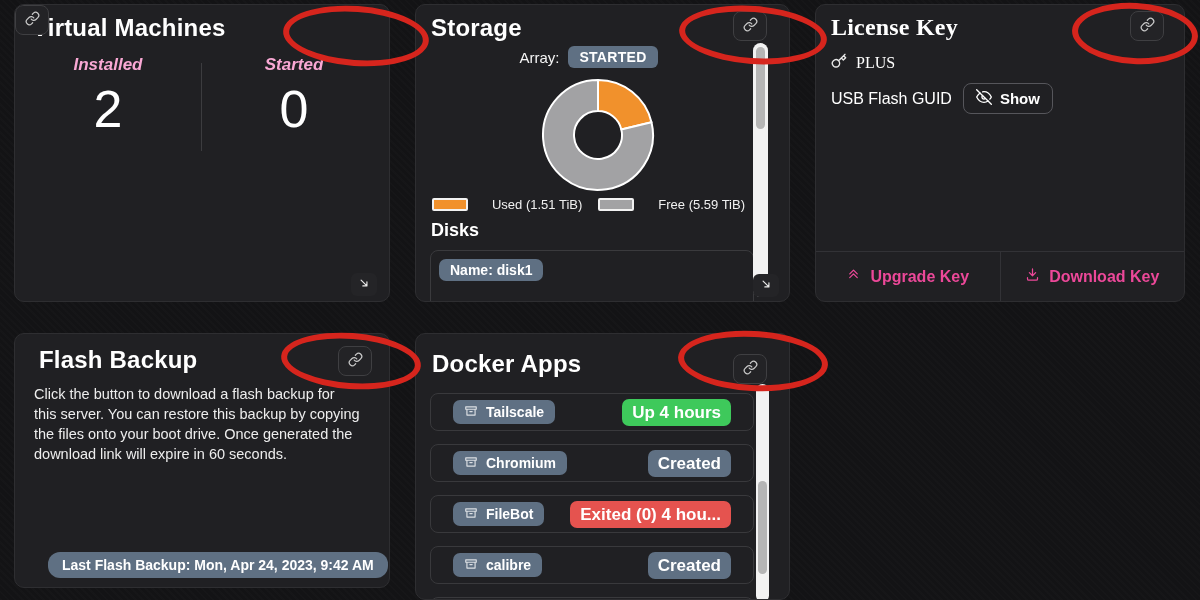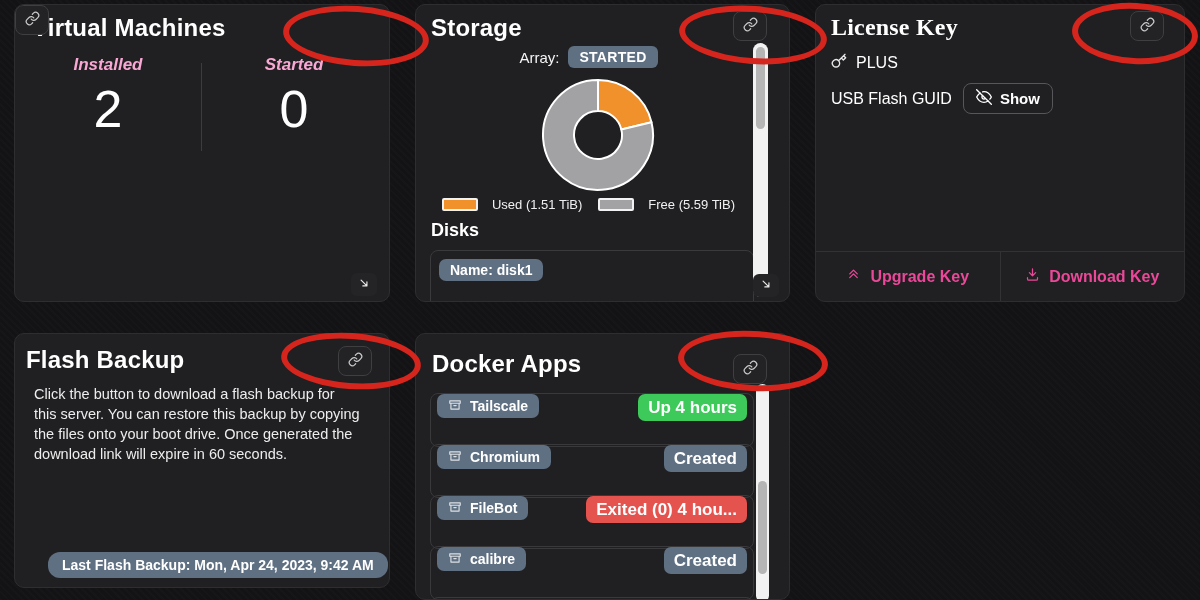--- a/index.html
+++ b/index.html
@@ -36,55 +36,55 @@
   .vm-divider{position:absolute;left:186px;top:58px;width:1px;height:88px;background:#3c3c3f;}
   
   #storage-card{left:415px;top:4px;width:375px;height:298px;}
   #storage-card .title{position:absolute;left:15px;top:9px;}
   .array-row{position:absolute;left:0;top:41px;width:345px;display:flex;align-items:center;justify-content:center;gap:9px;}
   .array-label{font-size:15px;color:#f5f5f5;}
   .array-badge{border-radius:6px;font-size:14px;letter-spacing:.3px;}
   #donut{position:absolute;left:124px;top:72px;width:116px;height:116px;}
   #donut path{stroke:#fff;stroke-width:2;stroke-linejoin:round;}
   .legend{position:absolute;left:0;top:192px;width:345px;display:flex;justify-content:center;gap:16px;}
-  .legend-item{display:flex;align-items:center;gap:14px;font-size:13px;color:#f0f0f0;}
+  .legend-item{display:flex;align-items:center;gap:24px;font-size:13px;color:#f0f0f0;}
   .swatch{width:36px;height:13px;border:2px solid #f2f2f2;border-radius:2px;}
   .swatch.used{background:var(--orange);}
   .swatch.free{background:var(--donut-gray);}
   .disks-heading{position:absolute;left:15px;top:215px;font-size:18px;font-weight:bold;}
   .disk-row{position:absolute;left:14px;top:245px;width:324px;height:60px;border:1px solid #3a3a3d;border-radius:8px;}
   .disk-badge{position:absolute;left:8px;top:8px;border-radius:7px;}
   .vscroll{position:absolute;background:var(--track);border-radius:8px;z-index:5;cursor:pointer;}
   .vthumb{position:absolute;background:var(--thumb);border-radius:5px;z-index:6;cursor:grab;}
   #storage-scroll{left:337px;top:38px;width:15px;height:254px;}
   #storage-thumb{left:340px;top:42px;width:9px;height:82px;}
   
   #license-card{left:815px;top:4px;width:370px;height:298px;}
   #license-card .title{position:absolute;left:15px;top:9px;font-family:Liberation Serif, serif;}
-  .tier-row{position:absolute;left:15px;top:48px;display:flex;align-items:center;gap:9px;font-size:16px;}
+  .tier-row{position:absolute;left:15px;top:48px;display:flex;align-items:center;gap:9px;font-size:16px;font-family:Liberation Serif, serif;}
   .tier-row svg{width:16px;height:16px;color:#e8e8e8;}
   .guid-row{position:absolute;left:15px;top:78px;display:flex;align-items:center;gap:11px;font-size:16px;}
   .show-btn{display:inline-flex;align-items:center;gap:8px;border:1px solid #56565b;background:transparent;color:#fff;
     border-radius:8px;padding:5px 12px;font-size:15px;font-weight:600;cursor:pointer;}
   .show-btn svg{width:16px;height:16px;}
   .license-footer{position:absolute;left:0;bottom:0;width:100%;height:50px;border-top:1px solid #323236;display:flex;}
   .footer-btn{flex:1;display:flex;align-items:center;justify-content:center;gap:9px;background:transparent;border:none;
     color:#ec4899;font-size:16px;font-weight:bold;font-family:inherit;cursor:pointer;}
   .footer-btn + .footer-btn{border-left:1px solid #323236;}
   .footer-btn svg{width:15px;height:15px;}
   
   #flash-card{left:14px;top:333px;width:376px;height:255px;}
-  #flash-card .title{position:absolute;left:11px;top:12px;}
+  #flash-card .title{position:absolute;left:24px;top:12px;}
   .flash-desc{position:absolute;left:19px;top:50px;width:326px;font-size:14.5px;line-height:20px;color:#ededed;}
   .flash-badge{position:absolute;left:33px;top:218px;border-radius:12px;padding:6px 14px;}
   
   #docker-card{left:415px;top:333px;width:375px;height:267px;}
   #docker-card .title{position:absolute;left:16px;top:16px;}
-  .docker-row{position:absolute;left:14px;width:324px;height:54px;border:1px solid #39393c;border-radius:8px;
-    display:flex;align-items:flex-start;justify-content:space-between;padding:0 6px;}
+  .docker-row{position:absolute;left:14px;width:324px;height:38px;border:1px solid #39393c;border-radius:8px;
+    display:flex;align-items:center;justify-content:space-between;padding:0 22px;}
   .app-badge{display:inline-flex;align-items:center;gap:8px;border-radius:7px;cursor:pointer;}
   .app-badge svg{width:14px;height:14px;color:rgba(255,255,255,.78);}
   .status-badge{border-radius:7px;font-size:17px;padding:5px 10px;}
   .status-green{background:var(--green);}
   .status-red{background:var(--red);}
   #docker-scroll{left:340px;top:50px;width:13px;height:218px;}
   #docker-thumb{left:342px;top:147px;width:9px;height:93px;}
   
   .annotation{position:absolute;border:6px solid var(--annotation);border-radius:50%;z-index:99;}
   #ann-vm{left:283px;top:6px;width:146px;height:60px;transform:rotate(4deg);}

